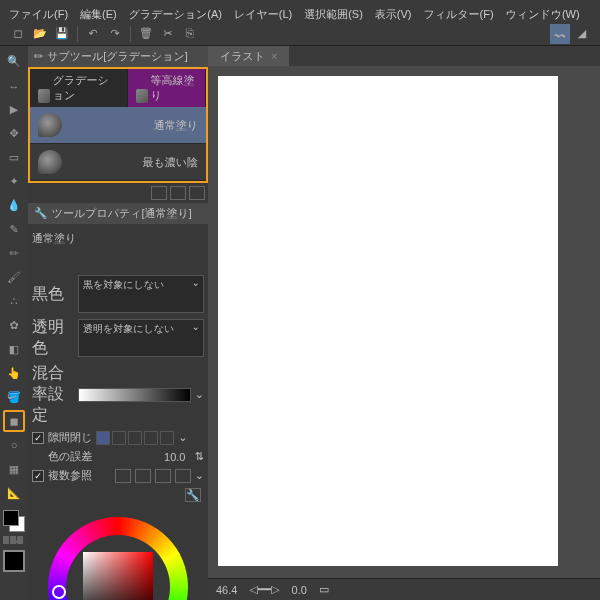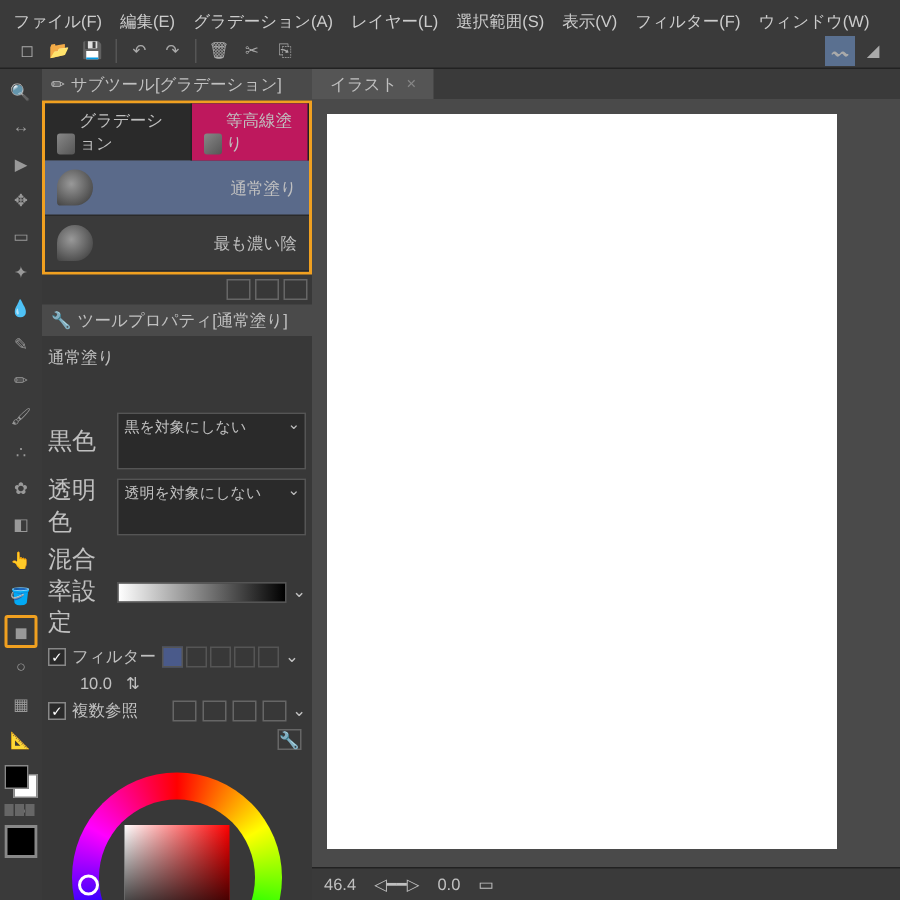--- a/index.html
+++ b/index.html
@@ -11,21 +11,21 @@
 .divider{width:1px;height:16px;background:#555;margin:0 3px}
 .main{display:flex;height:554px}
 .lefttools{width:28px;background:#3a3a3a;display:flex;flex-direction:column;align-items:center;gap:2px;padding:4px 0}
 .tool{width:22px;height:22px;display:flex;align-items:center;justify-content:center;cursor:pointer;border-radius:2px;color:#999}
 .tool.hl{border:2px solid #f0a020}
 .panels{width:180px;background:#383838;display:flex;flex-direction:column}
 .panel-header{background:#4a4a4a;padding:3px 6px;display:flex;align-items:center;gap:4px}
 .subtool-area{border:2px solid #f0a020;background:#3a3a3a}
 .tabs{display:flex;background:#2a2a2a}
 .tab{padding:4px 8px;display:flex;align-items:flex-end;gap:3px;cursor:pointer;border-right:1px solid #222}
-.tab.active{background:#be185d}
+.tab.active{background:#701a75}
 .tabicon{width:14px;height:14px;background:linear-gradient(135deg,#888,#555);border-radius:2px}
 .subtool-list{background:#3a3a3a}
 .subtool-item{display:flex;align-items:center;padding:6px 8px;border-bottom:1px solid #2a2a2a;cursor:pointer;gap:6px}
 .subtool-item.sel{background:#5a6a8a}
 .brush-icon{width:24px;height:24px;background:radial-gradient(ellipse at 40% 40%,#999,#333);border-radius:50% 50% 50% 10%}
 .subtool-item span{flex:1;text-align:right}
 .panel-icons{display:flex;justify-content:flex-end;gap:3px;padding:3px}
 .picon{width:16px;height:14px;border:1px solid #666;cursor:pointer}
 .prop-panel{padding:4px;background:#383838}
 .prop-row{display:flex;align-items:center;gap:4px;padding:2px 0}
@@ -162,32 +162,33 @@
         <span class="prop-label">透明色</span>
         <div class="dropdown">透明を対象にしない</div>
       </div>
       <div class="prop-row">
         <span class="prop-label">混合率設定</span>
         <div class="grad-bar"></div>
         <span>⌄</span>
       </div>
       <div class="prop-row">
         <div class="checkbox checked"></div>
-        <span>フィルター</span>
+        <span>隙間閉じ</span>
         <div class="color-boxes">
           <div class="cbox" style="background:#4a5a8a"></div>
           <div class="cbox"></div>
           <div class="cbox"></div>
           <div class="cbox"></div>
           <div class="cbox"></div>
         </div>
         <span>⌄</span>
       </div>
       <div class="prop-row">
         <span style="width:12px"></span>
+        <span style="flex:1">色の誤差</span>
         <span class="value">10.0</span>
         <span>⇅</span>
       </div>
       <div class="prop-row">
         <div class="checkbox checked"></div>
         <span>複数参照</span>
         <div style="flex:1"></div>
         <div class="picon"></div>
         <div class="picon"></div>
         <div class="picon"></div>

